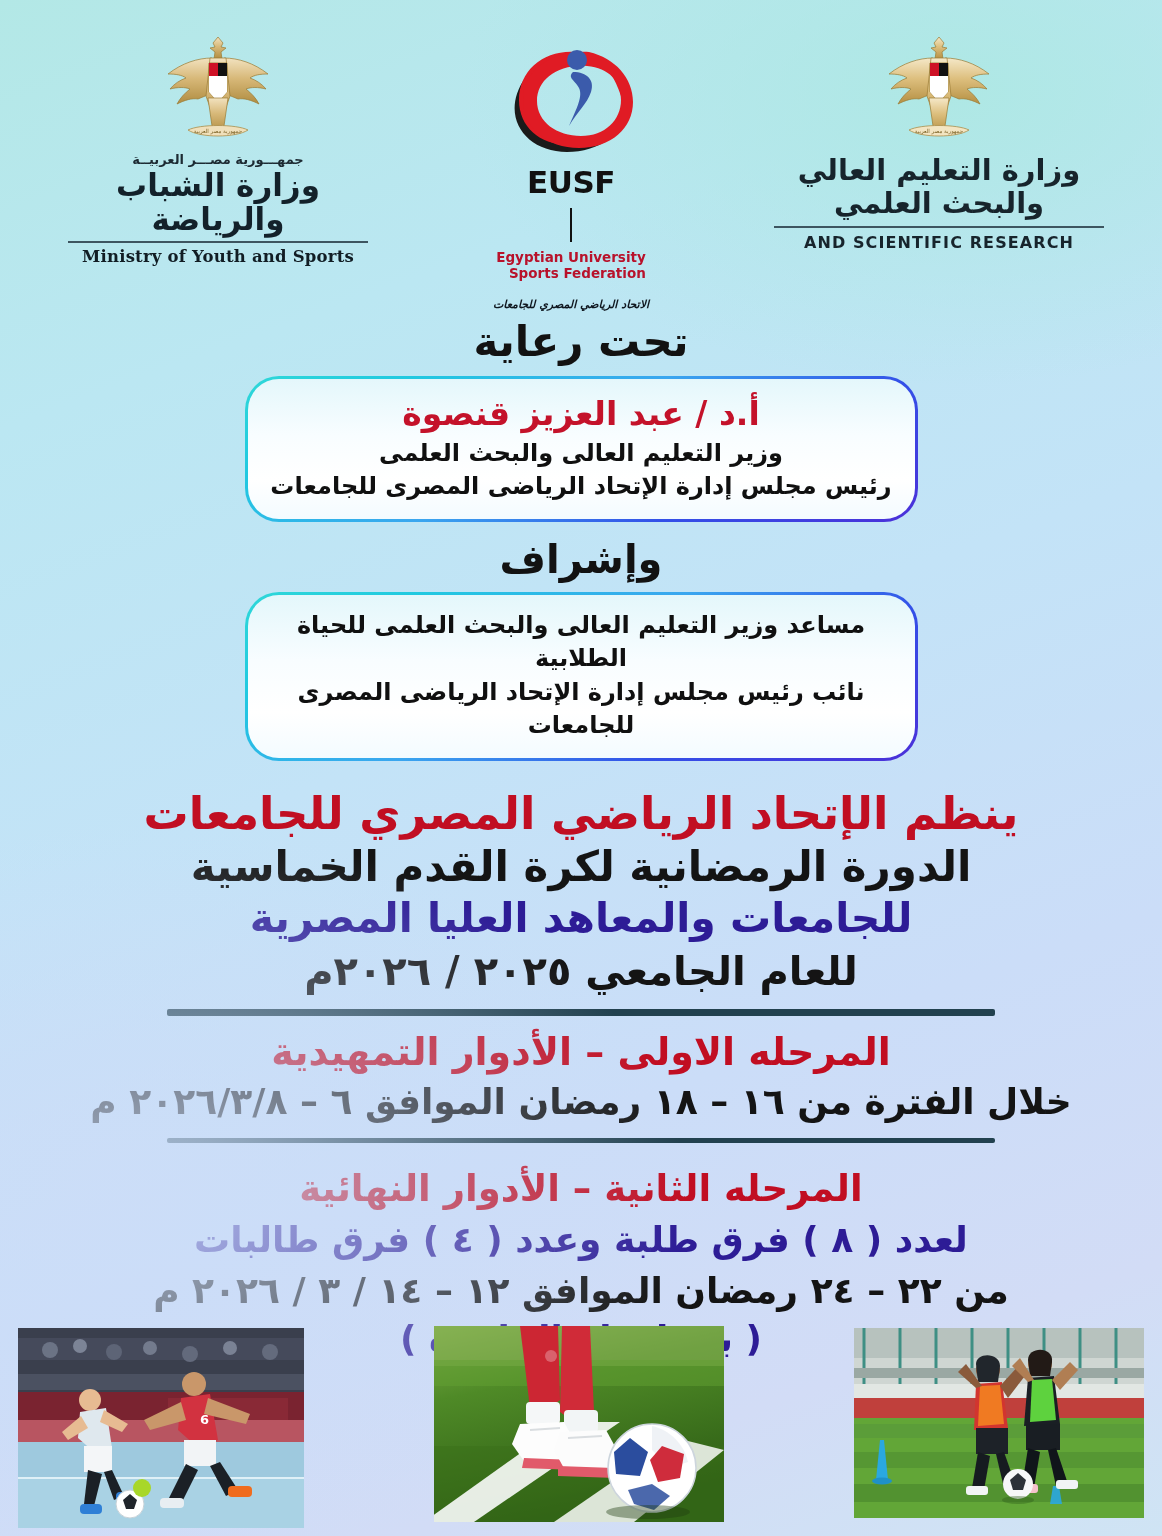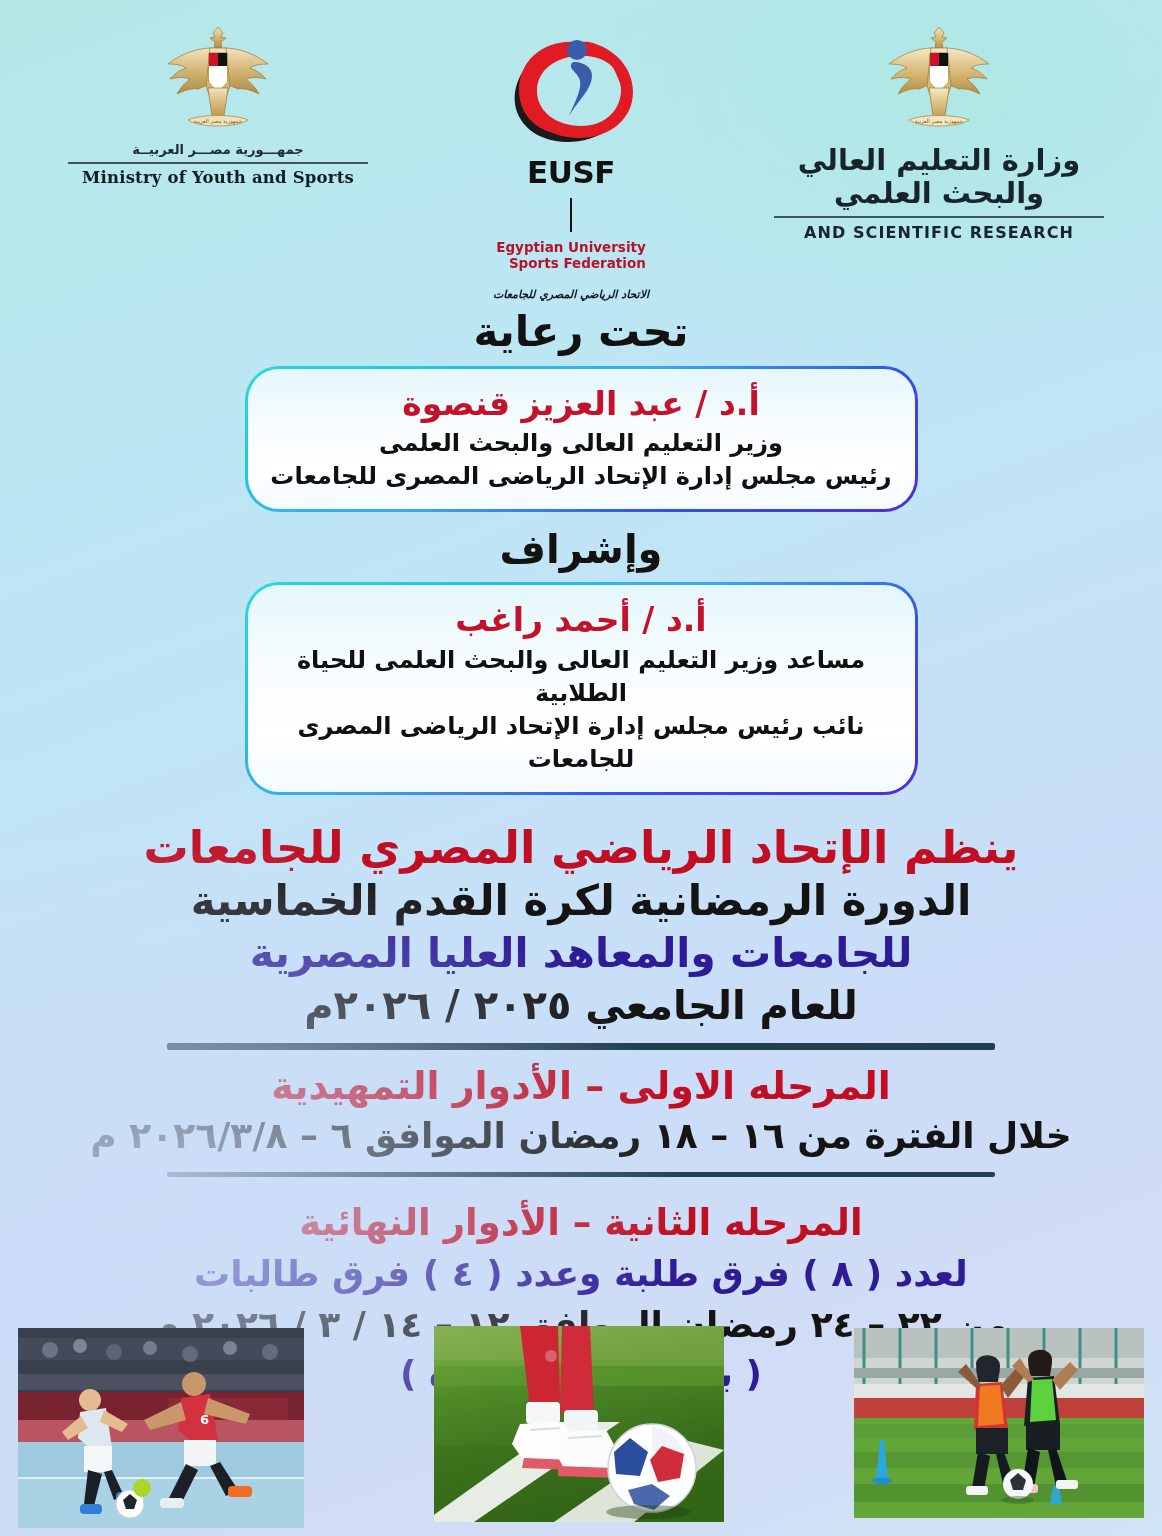--- a/index.html
+++ b/index.html
@@ -30,21 +30,21 @@
       radial-gradient(ellipse 760px 520px at 12% 78%, rgba(204,221,248,0.85) 0%, rgba(204,221,248,0) 72%);
     pointer-events: none;
   }
 
   
   .logos {
     position: relative;
     display: flex;
     justify-content: space-between;
     align-items: flex-start;
-    padding: 22px 58px 0 68px;
+    padding: 32px 58px 0 68px;
     box-sizing: border-box;
   }
   .logo-block {
     display: flex;
     flex-direction: column;
     align-items: center;
     text-align: center;
   }
   .logo-mys { width: 300px; }
   .logo-eusf { width: 250px; padding-top: 6px; }
@@ -319,20 +319,21 @@
           <rect x="57" y="42" width="18" height="8" fill="#ffffff"></rect>
           <path d="M57 50 L75 50 L75 58 L66 68 L57 58 Z" fill="#ffffff"></path>
 
           <path d="M56 64 L76 64 L72 92 L66 99 L60 92 Z" fill="url(#gEag1)" stroke="#9a7a32" stroke-width="0.7"></path>
 
           <path d="M36 96 C48 90 84 90 96 96 C84 104 48 104 36 96 Z" fill="#f0e0bb" stroke="#a98e4a" stroke-width="0.8"></path>
           <text x="66" y="99" font-size="5.5" text-anchor="middle" fill="#7d6326" font-family="DejaVu Sans">جمهورية مصر العربية</text>
         </svg>
       </div>
       <div class="arabic-script mys-country">جمهـــورية مصـــر العربيــة</div>
+      <div class="arabic-script mys-name">وزارة الشباب والرياضة</div>
       <div class="rule-thin"></div>
       <div class="mys-en">Ministry of Youth and Sports</div>
     </div>
 
     <div class="logo-block logo-eusf">
       <div>
         <svg width="160" height="118" viewBox="0 0 160 118" aria-hidden="true">
 
           <path d="M34 40 C8 78 34 114 76 114 C108 114 132 96 140 70 C130 90 108 102 82 102 C46 102 26 76 44 44 Z" fill="#1a1a1a"></path>
 
@@ -395,21 +396,20 @@
       <div class="person-name">أ.د / عبد العزيز قنصوة</div>
       <div class="person-role">وزير التعليم العالى والبحث العلمى</div>
       <div class="person-role">رئيس مجلس إدارة الإتحاد الرياضى المصرى للجامعات</div>
     </div>
   </div>
 
   <div class="center-line supervision-label">وإشراف</div>
 
   <div class="gbox">
     <div class="gbox-inner">
-      <div class="person-name">أ.د / أحمد راغب</div>
       <div class="person-role">مساعد وزير التعليم العالى والبحث العلمى للحياة الطلابية</div>
       <div class="person-role">نائب رئيس مجلس إدارة الإتحاد الرياضى المصرى للجامعات</div>
     </div>
   </div>
 
   <div class="title-block">
     <div class="t-red">ينظم الإتحاد الرياضي المصري للجامعات</div>
     <div class="t-dark">الدورة الرمضانية لكرة القدم الخماسية</div>
     <div class="t-blue">للجامعات والمعاهد العليا المصرية</div>
     <div class="t-year">للعام الجامعي ٢٠٢٥ / ٢٠٢٦م</div>

